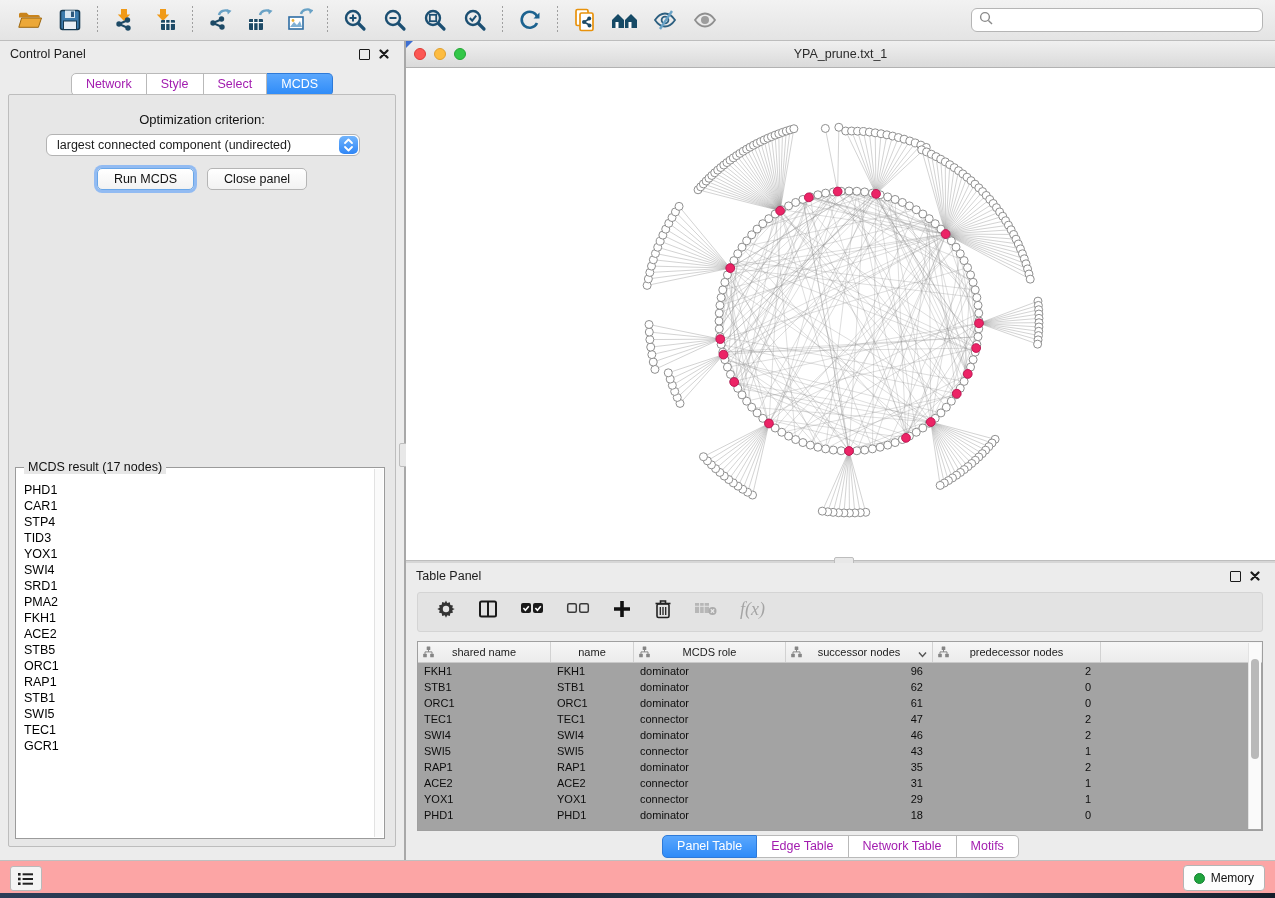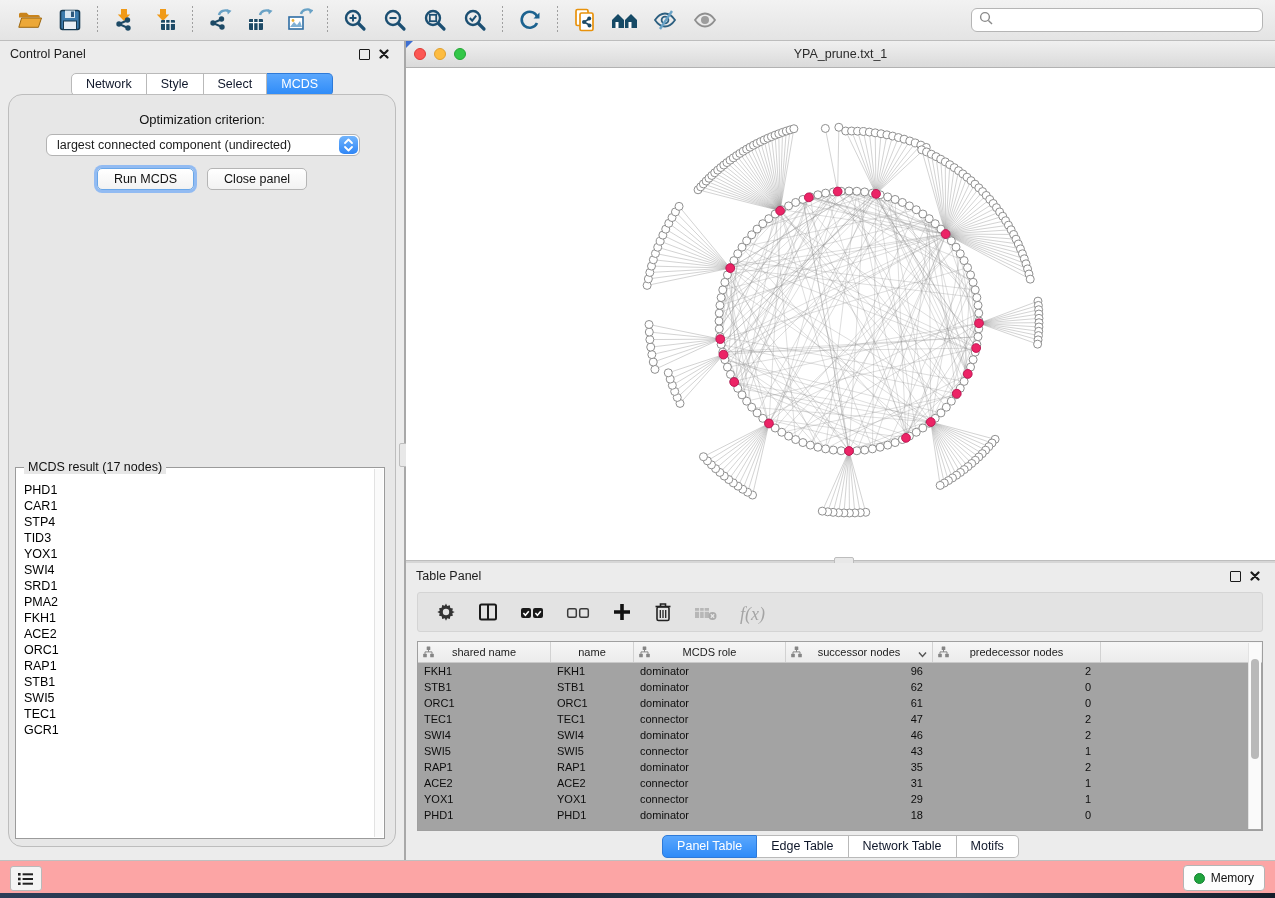--- a/index.html
+++ b/index.html
@@ -30,27 +30,27 @@
   #control-panel{left:0;top:41px;width:404px;height:819px;background:#ececec;}
   #v-splitter{left:404px;top:41px;width:2px;height:819px;background:#a8a8a8;}
   #v-splitter-handle{left:399px;top:443px;width:9px;height:22px;background:#e8e8e8;
     border:1px solid #bdbdbd;border-radius:2px;}
   .panel-header{height:26px;display:flex;align-items:center;padding:0 10px;font-size:12.5px;color:#1d1d1d;}
   .panel-header .spacer{flex:1;}
   .win-icon{width:20px;height:16px;display:flex;align-items:center;justify-content:center;}
   .float-box{width:9px;height:9px;border:1.6px solid #1a1a1a;border-radius:1px;display:block;}
   .cp-tabs,.tp-tabs{display:flex;justify-content:center;}
   .seg-tab{height:21px;line-height:21px;padding:0 14px;font-size:12.5px;background:#fff;
-    border:1px solid #b9b9b9;border-left:none;color:#0f172a;}
+    border:1px solid #b9b9b9;border-left:none;color:#a21caf;}
   .seg-tab:first-child{border-left:1px solid #b9b9b9;border-radius:5px 0 0 5px;}
   .seg-tab:last-child{border-radius:0 5px 5px 0;}
   .seg-tab.active{background:linear-gradient(#5aa7fd,#2e8bf8);color:#fff;border-color:#2e7ad8;}
   #cp-tabs-row{left:0;top:32px;width:404px;}
   #cp-content{left:8px;top:53px;width:388px;height:753px;background:#e7e7e7;
-    border:1px solid #bdbdbd;border-radius:14px;box-sizing:border-box;}
+    border:1px solid #bdbdbd;border-radius:2px;box-sizing:border-box;}
   #opt-label{left:0;top:17px;width:100%;text-align:center;font-size:13px;color:#111;}
   #criterion-select{left:37px;top:39px;width:314px;height:22px;background:#fff;
     border:1px solid #b3b3b3;border-radius:6px;display:flex;align-items:center;
     box-sizing:border-box;padding-left:10px;font-size:12.5px;}
   #criterion-select .stepper{position:absolute;right:1px;top:1px;width:19px;height:18px;
     border-radius:5px;background:linear-gradient(#71b4fc,#2f86f6);display:flex;flex-direction:column;
     align-items:center;justify-content:center;}
   #cp-buttons{left:0;top:73px;width:100%;display:flex;justify-content:center;gap:13px;}
   .mac-btn{height:22px;padding:0 16px;background:linear-gradient(#ffffff,#f2f2f2);
     border:1px solid #b5b5b5;border-radius:5px;font-size:12.5px;font-family:inherit;color:#111;}
@@ -73,21 +73,21 @@
   #focus-corner{left:0;top:0;width:0;height:0;border-left:7px solid #3d6fd2;border-bottom:7px solid transparent;}
   #net-canvas{left:0;top:27px;width:869px;height:492px;background:#fff;overflow:hidden;}
   #h-splitter{left:406px;top:560px;width:869px;height:3px;background:#d6d6d6;border-top:1px solid #bdbdbd;}
   #h-splitter-handle{left:834px;top:557px;width:18px;height:8px;background:#e8e8e8;
     border:1px solid #bdbdbd;border-radius:2px;}
   
   #table-panel{left:406px;top:563px;width:869px;height:297px;background:#ececec;}
   #tp-toolbar{left:11px;top:29px;width:846px;height:40px;background:#e3e3e3;
     border:1px solid #d4d4d4;border-radius:3px;display:flex;align-items:center;gap:22px;
     padding-left:18px;box-sizing:border-box;}
-  .tp-btn{border:none;background:transparent;padding:0;display:flex;align-items:flex-end;
+  .tp-btn{border:none;background:transparent;padding:0;display:flex;align-items:flex-start;
     justify-content:center;height:26px;}
   #node-table{left:11px;top:78px;width:846px;height:190px;background:#a3a3a3;
     border:1px solid #9f9f9f;box-sizing:border-box;overflow:hidden;}
   .th-row{display:flex;height:20px;background:linear-gradient(#f6f6f6,#ececec);
     border-bottom:1px solid #c9c9c9;font-size:11px;color:#1c1c1c;}
   .th-cell{position:relative;display:flex;align-items:center;justify-content:center;
     border-right:1px solid #d2d2d2;box-sizing:border-box;}
   .th-cell .attr-icon{position:absolute;left:5px;top:4px;}
   .th-cell .sort-arrow{position:absolute;right:5px;top:6px;}
   .tr-row{display:flex;height:16px;font-size:11px;align-items:center;color:#0d0d0d;}
@@ -341,20 +341,21 @@
           <div>PHD1</div>
           <div>CAR1</div>
           <div>STP4</div>
           <div>TID3</div>
           <div>YOX1</div>
           <div>SWI4</div>
           <div>SRD1</div>
           <div>PMA2</div>
           <div>FKH1</div>
           <div>ACE2</div>
+          <div>STB5</div>
           <div>ORC1</div>
           <div>RAP1</div>
           <div>STB1</div>
           <div>SWI5</div>
           <div>TEC1</div>
           <div>GCR1</div>
         </div>
       <div id="mcds-scroll"></div>
     </div>
   </div>

